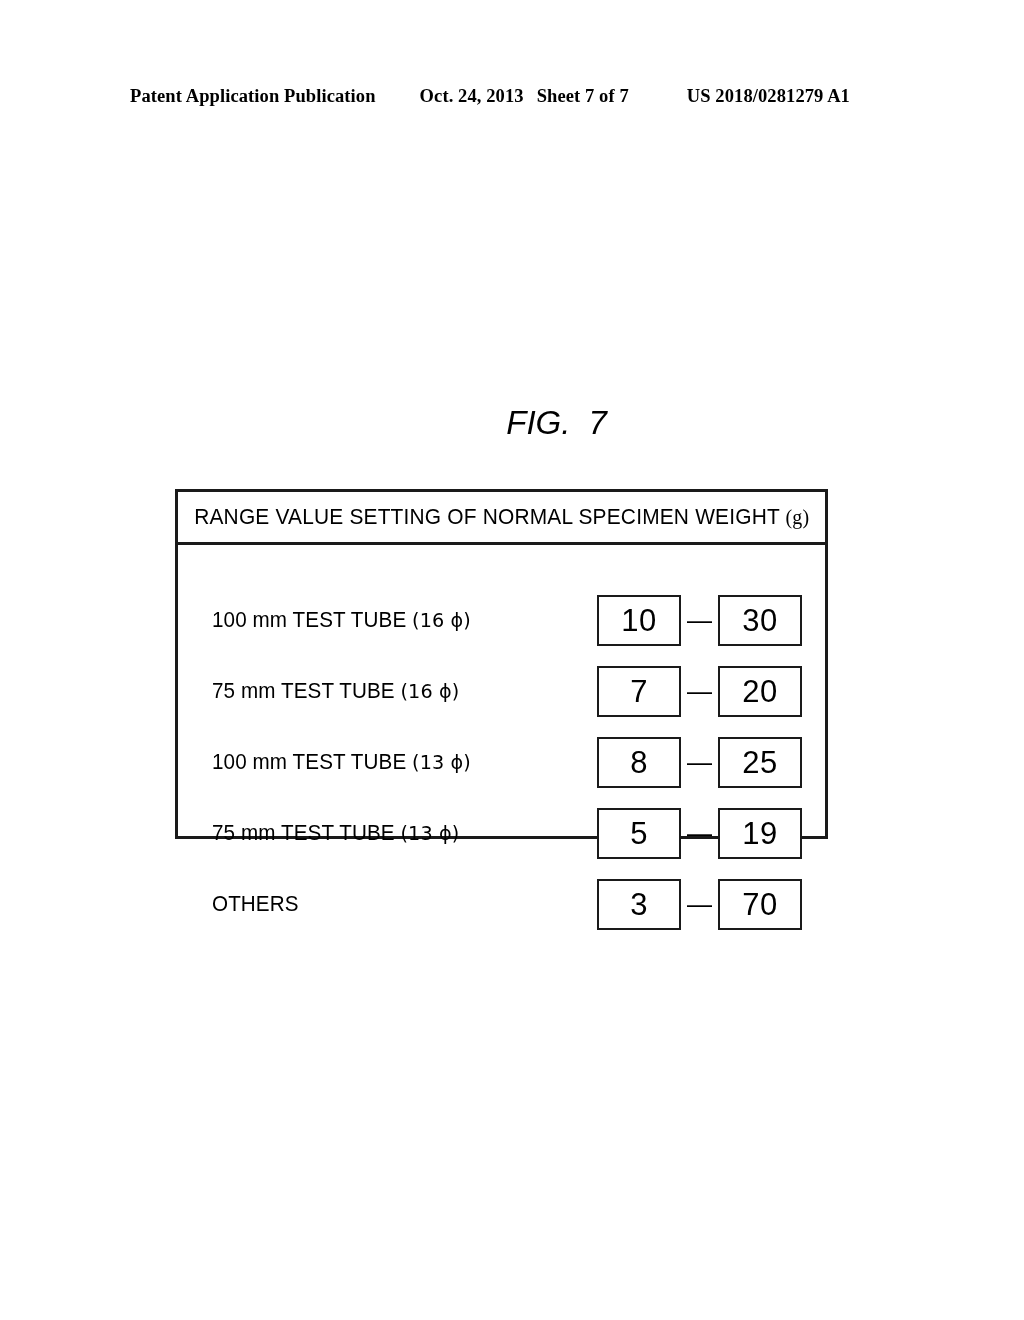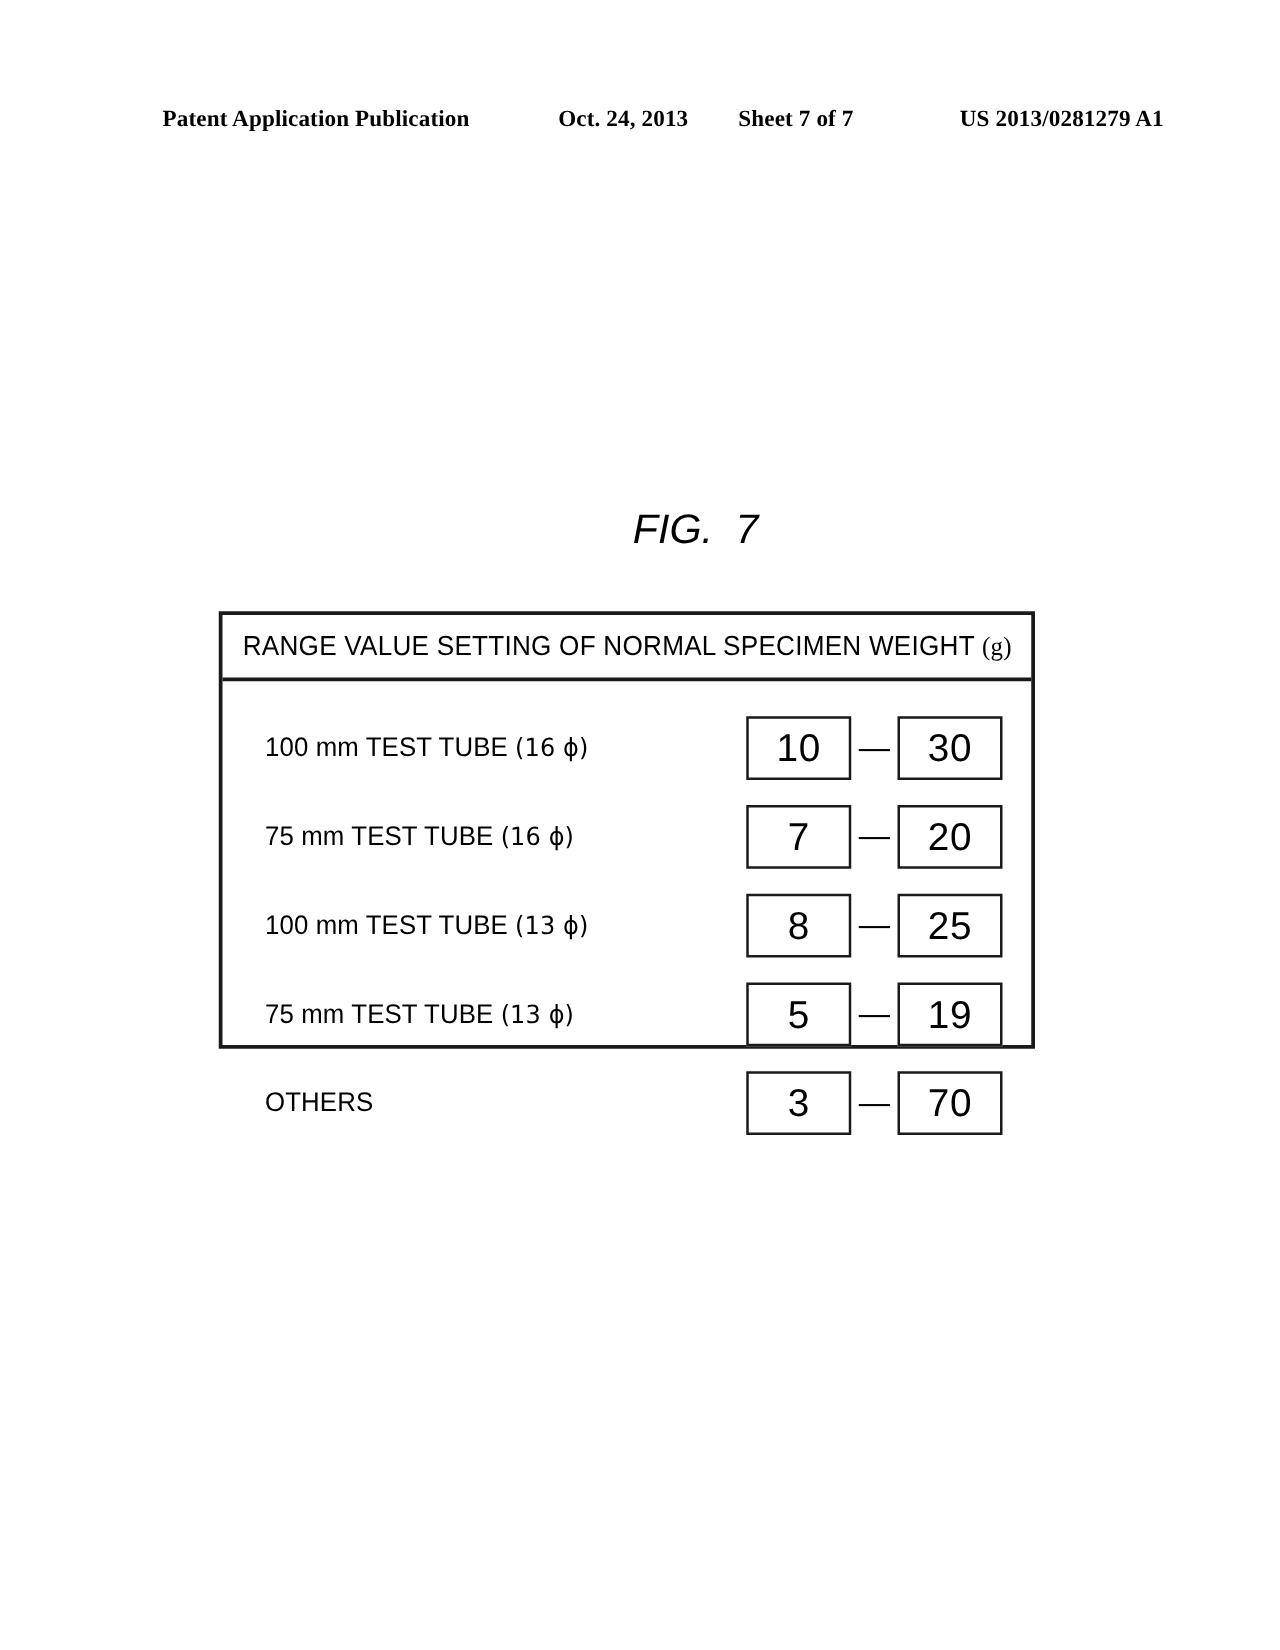--- a/index.html
+++ b/index.html
@@ -22,21 +22,20 @@
     top: 86px;
     left: 130px;
     width: 760px;
     display: flex;
     align-items: baseline;
     font-family: "Liberation Serif", serif;
     font-weight: bold;
     font-size: 18.5px;
     letter-spacing: 0.1px;
     white-space: nowrap;
-    gap: 27px;
   }
   .hdr-pub   { flex: 0 0 auto; }
   .hdr-mid   { flex: 0 0 auto; margin-left: 44px; }
   .hdr-sheet { flex: 0 0 auto; margin-left: 13px; }
   .hdr-num   { flex: 0 0 auto; margin-left: 58px; }
 
   
   .fig-label {
     position: absolute;
     top: 404px;
@@ -80,21 +79,21 @@
     transform: scaleX(0.95);
     transform-origin: center;
     white-space: nowrap;
   }
   .table-title .unit {
     font-family: "Liberation Serif", serif;
     font-size: 21px;
   }
 
   .table-body {
-    padding-top: 18px;
+    padding-top: 40px;
     box-sizing: border-box;
   }
 
   .data-row {
     height: 71px;
     display: flex;
     align-items: center;
     position: relative;
   }
 
@@ -144,21 +143,21 @@
     line-height: 1;
   }
 </style>
 </head>
 <body>
 
 <div class="page-header">
   <span class="hdr-pub">Patent Application Publication</span>
   <span class="hdr-mid">Oct. 24, 2013</span>
   <span class="hdr-sheet">Sheet 7 of 7</span>
-  <span class="hdr-num">US 2013/0281279 A1</span>
+  <span class="hdr-num">US 2018/0281279 A1</span>
 </div>
 
 <div class="fig-label">
   <span class="fig-word">FIG.</span><span class="fig-num">7</span>
 </div>
 
 <div class="table-frame">
 
   <div class="table-title-row">
     <div class="table-title"><span>RANGE VALUE SETTING OF NORMAL SPECIMEN WEIGHT</span> <span class="unit">(g)</span></div>

